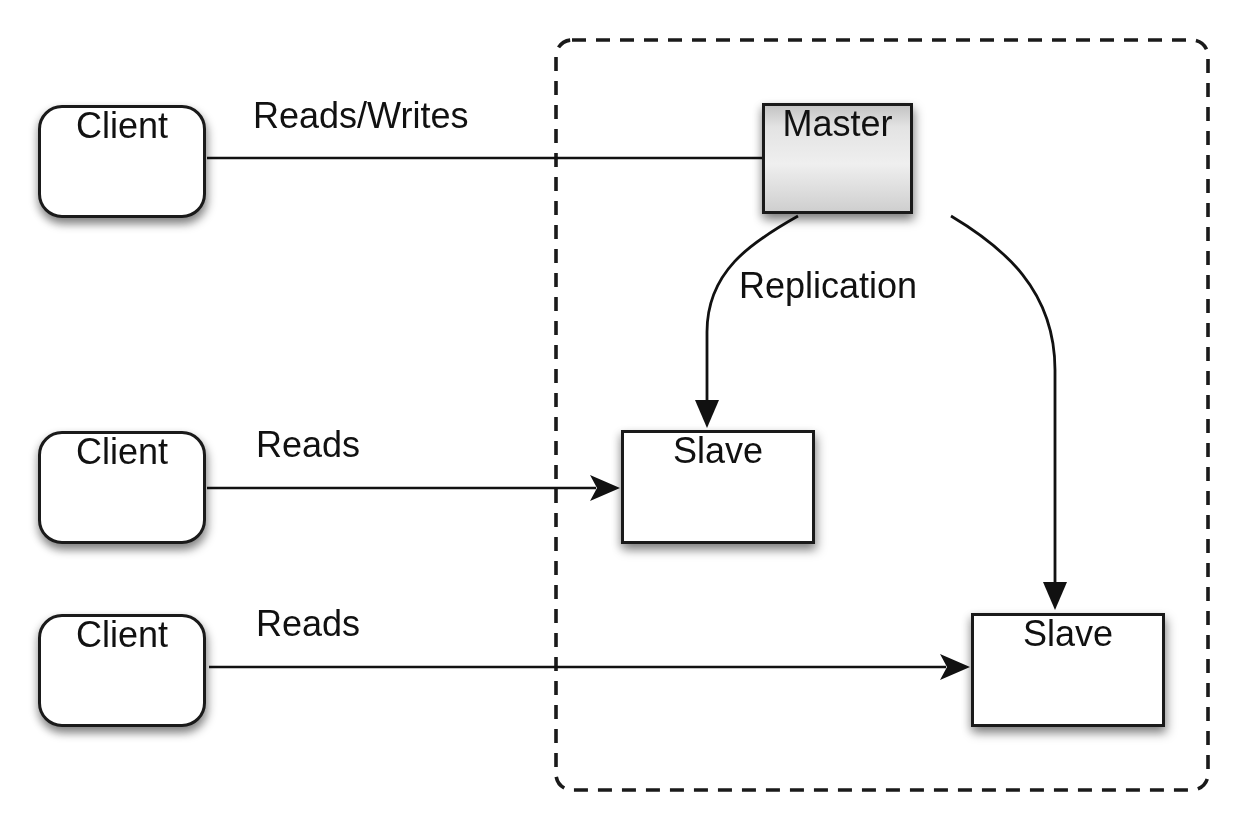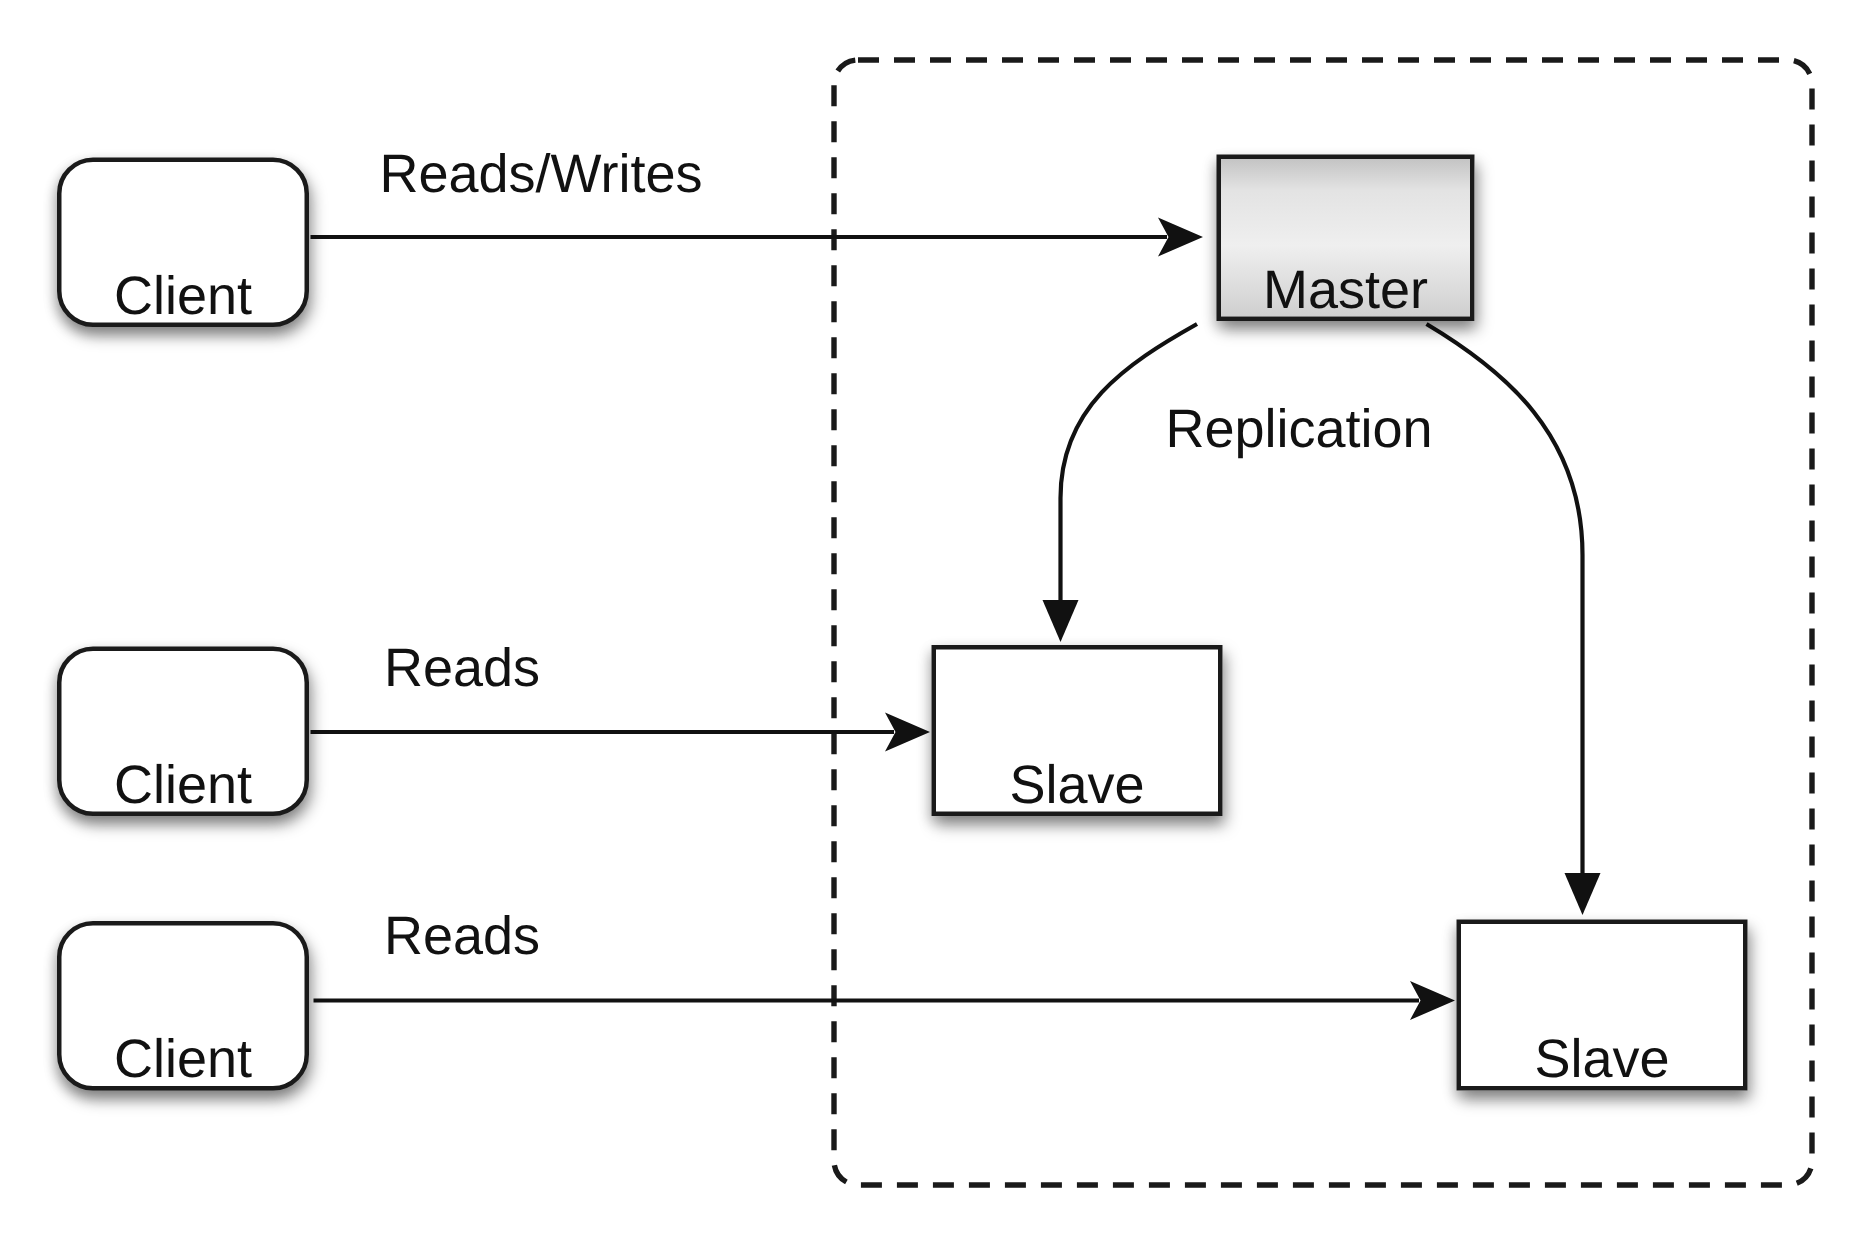--- a/index.html
+++ b/index.html
@@ -13,61 +13,61 @@
     overflow: hidden;
   }
   #edges-layer {
     position: absolute;
     left: 0; top: 0;
     width: 1246px; height: 839px;
   }
   .node {
     position: absolute;
     display: flex;
-    align-items: flex-end;
+    align-items: flex-start;
     justify-content: center;
     background: #ffffff;
     border: 3px solid #1a1a1a;
     box-sizing: border-box;
     font-size: 36px;
     line-height: 1;
     box-shadow: 2px 6px 10px rgba(0,0,0,0.40), -2px 4px 8px rgba(0,0,0,0.18);
   }
   .node.client {
     border-radius: 24px;
     left: 38px;
     width: 168px;
     height: 113px;
   }
   .node.master {
     background: linear-gradient(180deg, #c4c4c4 0%, #e3e3e3 20%, #efefef 55%, #dadada 85%, #cfcfcf 100%);
-    left: 811px;
+    left: 762px;
     top: 103px;
-    width: 172px;
+    width: 151px;
     height: 111px;
   }
   .node.slave {
     width: 194px;
     height: 114px;
   }
   #slave1 { left: 621px; top: 430px; }
   #slave2 { left: 971px; top: 613px; }
   #client1 { top: 105px; }
   #client2 { top: 431px; }
   #client3 { top: 614px; }
   .edge-label {
     position: absolute;
     font-size: 36px;
     line-height: 1.1;
     white-space: nowrap;
   }
   #label-reads-writes { left: 253px; top: 96px; }
   #label-reads-top    { left: 256px; top: 425px; }
   #label-reads-bottom { left: 256px; top: 604px; }
-  #label-replication  { left: 777px; top: 266px; }
+  #label-replication  { left: 739px; top: 266px; }
 </style>
 </head>
 <body>
 
 <div id="canvas">
 
   <svg id="edges-layer" viewBox="0 0 1246 839" xmlns="http://www.w3.org/2000/svg">
 
     <rect x="556" y="40" width="652" height="750" rx="16" fill="none" stroke="#1a1a1a" stroke-width="3.6" stroke-dasharray="14 10"></rect>
 

